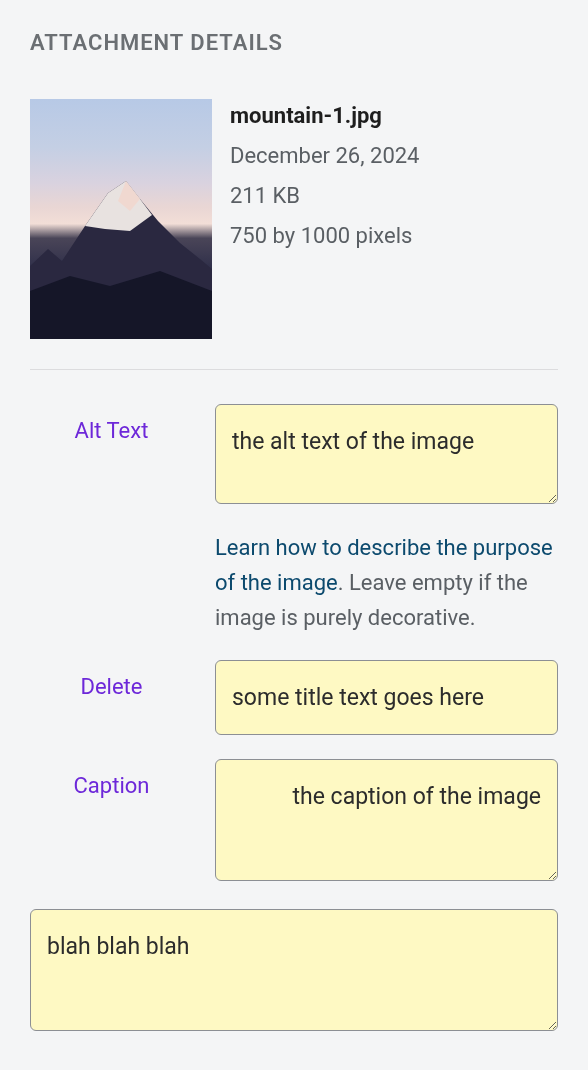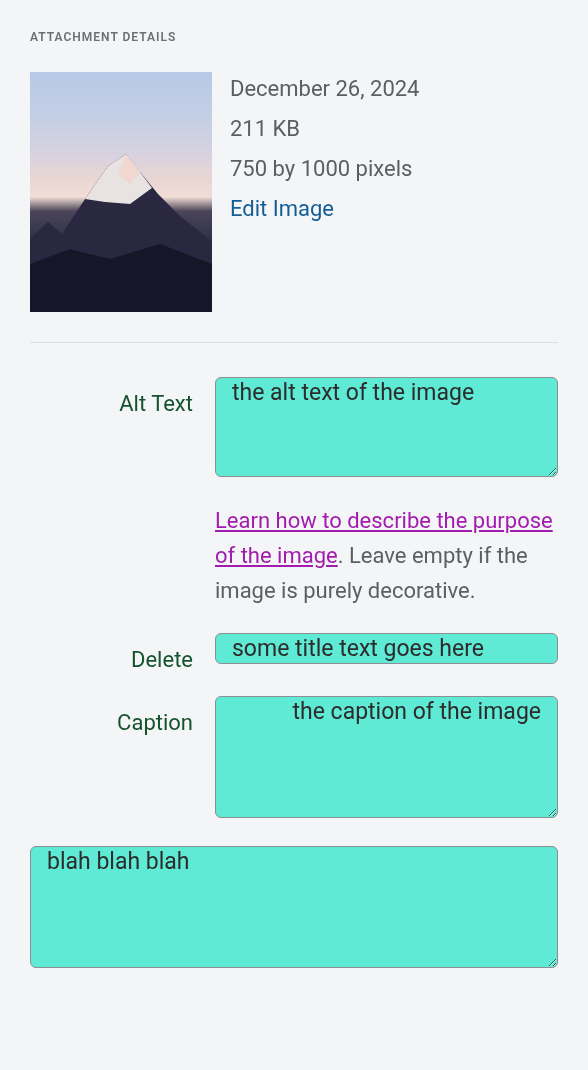--- a/index.html
+++ b/index.html
@@ -9,25 +9,25 @@
     }
     body {
       font-family: -apple-system, BlinkMacSystemFont, "Segoe UI", Roboto, Helvetica, Arial, sans-serif;
       background: #f4f5f6;
       width: 588px;
       height: 1070px;
       padding: 30px;
       color: #1e1e1e;
     }
     .panel-title {
-      font-size: 12px;
+      font-size: 22px;
       font-weight: 600;
       letter-spacing: 1px;
       color: #6b6f73;
-      margin-bottom: 28px;
+      margin-bottom: 44px;
     }
     .attachment-info {
       display: flex;
       gap: 18px;
       margin-bottom: 30px;
     }
     .thumbnail {
       width: 182px;
       height: 240px;
       flex-shrink: 0;
@@ -80,37 +80,37 @@
       margin: 0 0 34px 0;
     }
     .field-row {
       display: flex;
       align-items: flex-start;
       margin-bottom: 24px;
     }
     .field-label {
       width: 185px;
       flex-shrink: 0;
-      text-align: right;
+      text-align: center;
       padding-right: 22px;
       padding-top: 14px;
       font-size: 22px;
-      color: #14532d;
+      color: #6d28d9;
     }
     .field-control {
       flex: 1;
     }
     .text-input {
       width: 100%;
       border: 1px solid #8c8f94;
       border-radius: 6px;
-      background: #5eead4;
+      background: #fef9c3;
       font-size: 23px;
       font-family: inherit;
-      padding: 0 16px;
+      padding: 22px 16px;
       color: #2c2c2c;
       line-height: 1.3;
     }
     textarea.text-input {
       resize: vertical;
       min-height: 60px;
     }
     .alt-textarea {
       height: 100px;
     }
@@ -121,44 +121,43 @@
     .description-textarea {
       height: 122px;
     }
     .help-text {
       font-size: 22px;
       line-height: 1.6;
       color: #5a5f64;
       margin-top: 22px;
     }
     .help-text .link {
-      color: #a21caf;
-      text-decoration: underline;
+      color: #0c4a6e;
       cursor: pointer;
     }
   </style>
 </head>
 <body>
 
 <h2 class="panel-title">ATTACHMENT DETAILS</h2>
 
 <div class="attachment-info">
   <div class="thumbnail">
     <svg viewBox="0 0 182 168" preserveAspectRatio="none">
       <polygon points="0,168 0,95 18,78 32,90 55,55 78,22 96,10 110,28 128,50 150,72 170,88 182,98 182,168" fill="#2a2840"></polygon>
       <polygon points="55,55 78,22 96,10 110,28 122,44 100,60 75,58" fill="#e8e2e0"></polygon>
       <polygon points="96,10 110,28 100,40 88,30" fill="#f0d8d0"></polygon>
       <polygon points="0,168 0,120 40,105 80,115 130,100 182,120 182,168" fill="#151628"></polygon>
     </svg>
   </div>
   <div class="details">
+    <div class="filename">mountain-1.jpg</div>
     <div>December 26, 2024</div>
     <div>211 KB</div>
     <div>750 by 1000 pixels</div>
-    <a class="edit-link">Edit Image</a>
   </div>
 </div>
 
 <hr class="divider">
 
 <div class="field-row">
   <label class="field-label">Alt Text</label>
   <div class="field-control">
     <textarea class="text-input alt-textarea" style="">the alt text of the image</textarea>
     <p class="help-text">

